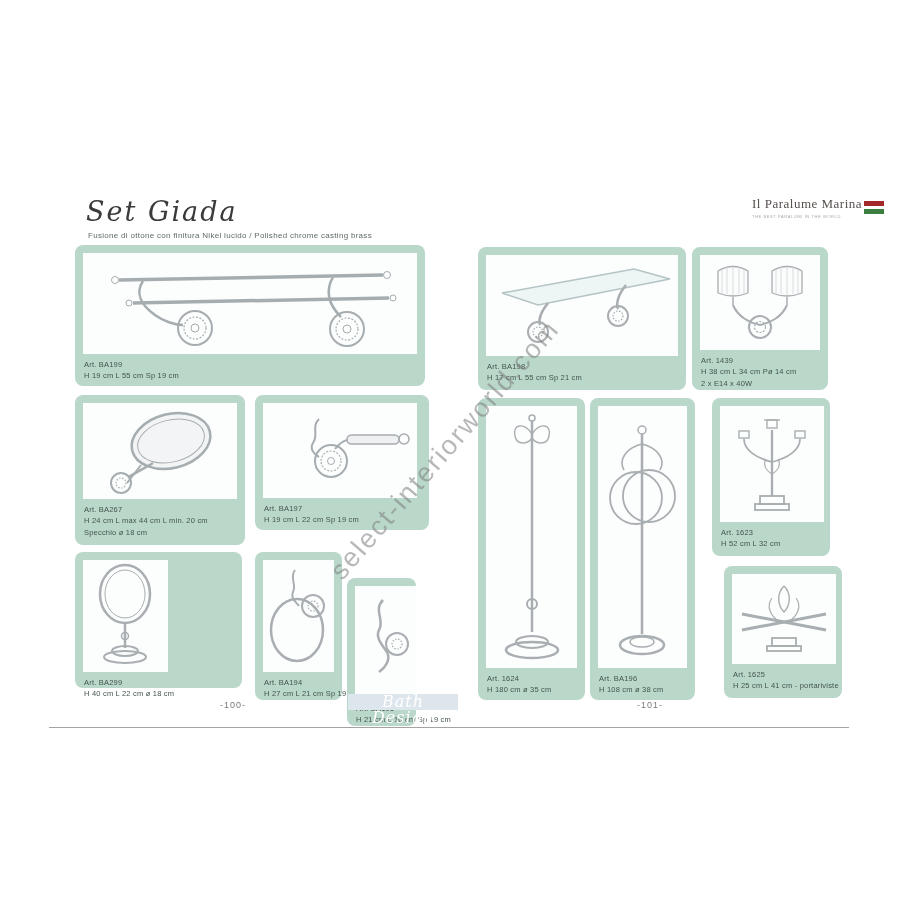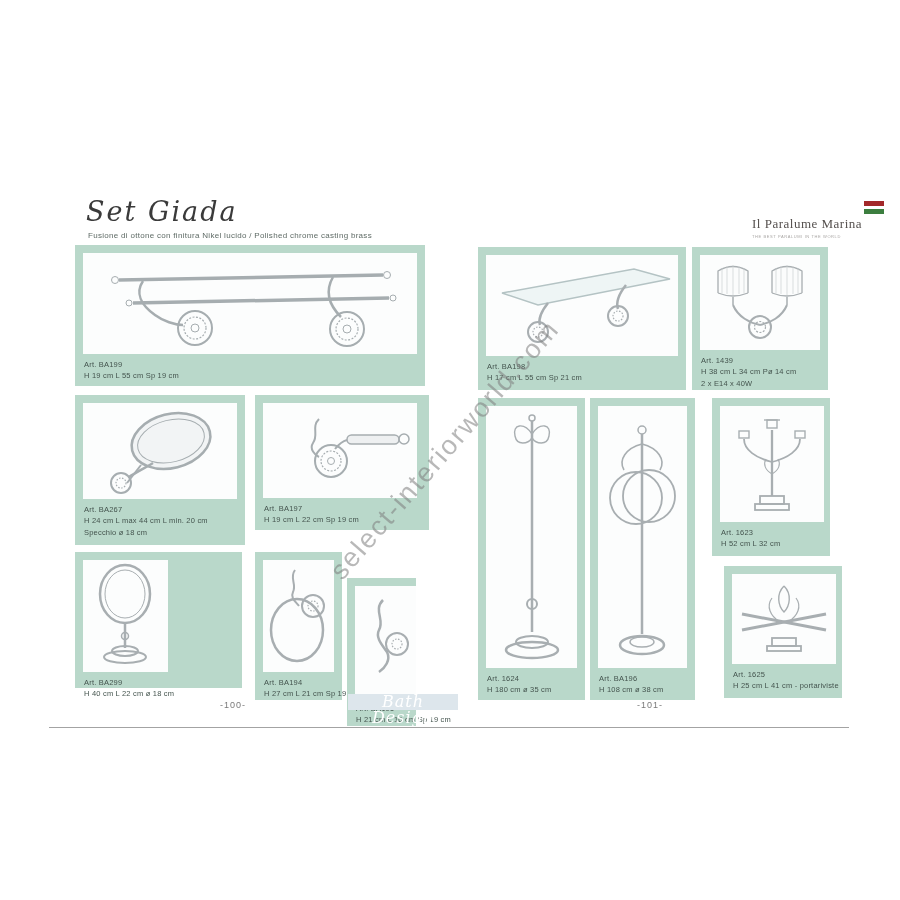--- a/index.html
+++ b/index.html
@@ -3,29 +3,29 @@
 <meta charset="utf-8">
 <style>
   html,body{margin:0;padding:0;background:#fff;}
   body{width:900px;height:900px;position:relative;font-family:"Liberation Sans",sans-serif;overflow:hidden;}
   .sheet{position:absolute;inset:0;background:#ffffff;}
 
   
   .title{position:absolute;left:86px;top:196px;font-family:"DejaVu Serif",serif;font-style:italic;font-size:27px;color:#3a3a3a;letter-spacing:2px;}
   .subtitle{position:absolute;left:88px;top:231px;font-size:8px;color:#5f6b66;letter-spacing:0.3px;}
   .brand{position:absolute;left:752px;top:196px;width:118px;}
-  .brand-name{font-family:"Liberation Serif",serif;font-size:13px;color:#55504e;letter-spacing:0.5px;white-space:nowrap;margin-top:20px;}
+  .brand-name{font-family:"Liberation Serif",serif;font-size:13px;color:#55504e;letter-spacing:0.5px;white-space:nowrap;}
   .brand-tagline{font-size:4px;color:#a9a6a4;letter-spacing:0.6px;margin-top:2px;white-space:nowrap;}
   .flag{position:absolute;right:-14px;top:5px;width:20px;height:13px;}
   .flag .red{height:5px;background:#a3282a;}
   .flag .wht{height:3px;background:#ffffff;}
   .flag .grn{height:5px;background:#3c7e3f;}
 
   
-  .pbox{position:absolute;background:#b9d8ca;box-sizing:border-box;padding:8px;}
+  .pbox{position:absolute;background:#b9d8ca;box-sizing:border-box;padding:8px;border-radius:8px;}
   .pimg{background:#fcfdfd;overflow:hidden;}
   .pimg svg{display:block;}
   .pcap{padding:5px 1px 0 1px;font-size:7.5px;line-height:1.5;color:#44544e;letter-spacing:0.2px;white-space:nowrap;}
 
   
   .pagenum{position:absolute;font-size:9px;color:#7a7a7a;letter-spacing:1px;}
   .pagenum.left{left:220px;top:700px;}
   .pagenum.right{left:637px;top:700px;}
   .badge{position:absolute;left:348px;top:694px;width:110px;height:16px;background:#dde6ec;
          font-family:"DejaVu Serif",serif;font-style:italic;font-size:16px;color:#ffffff;

